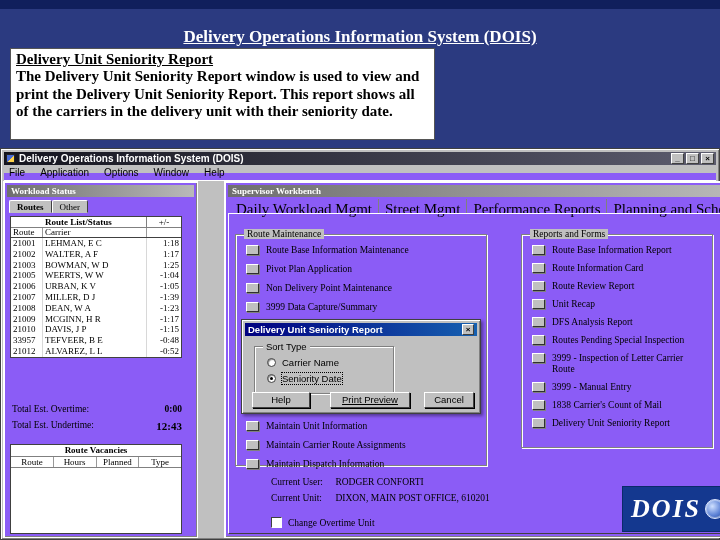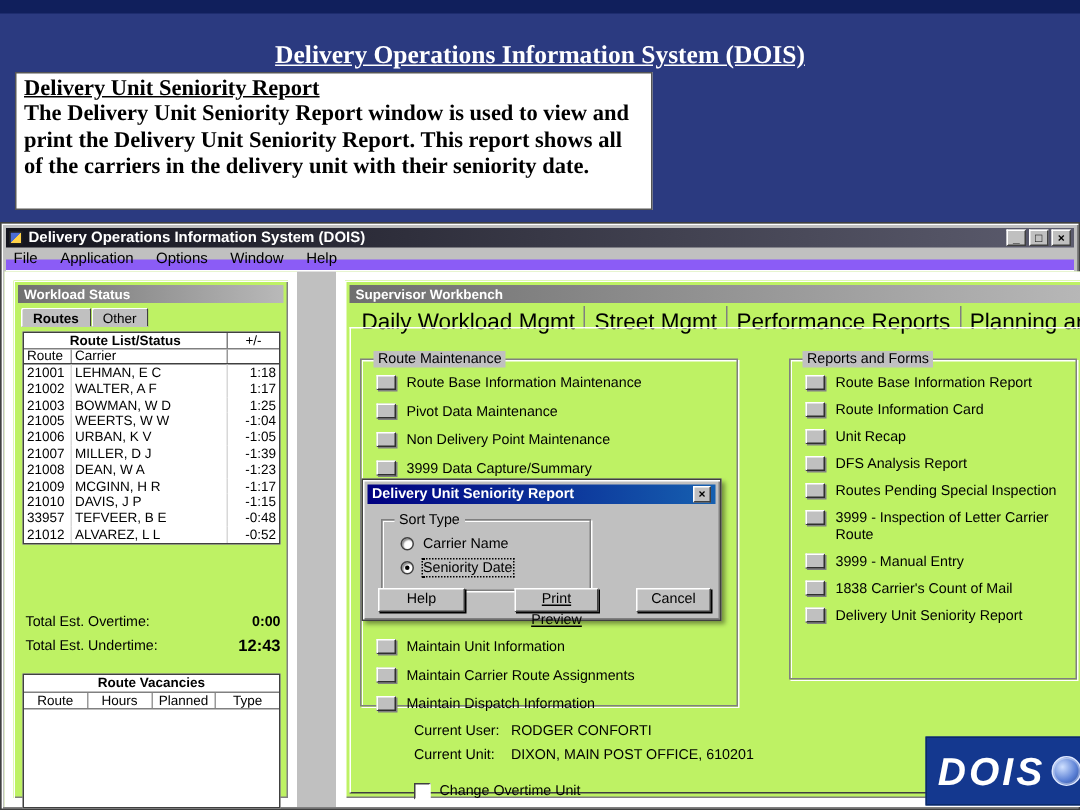--- a/index.html
+++ b/index.html
@@ -42,22 +42,22 @@
   }
   .menubar {
     position:absolute; left:3px; top:17px; right:3px; height:14px;
     display:flex; gap:15px; padding:1px 5px; font-size:10px;
     border-bottom:7px solid #8b5cf6; box-shadow:0 1px 0 #fff;
   }
   .menu-item { cursor:default; }
 
   
   .childwin {
-    position:absolute; background:#bef264;
-    border:6px solid #ffffff; box-shadow: inset 1px 1px 0 #fff, inset -1px -1px 0 #808080;
+    position:absolute; background:#8b5cf6;
+    border:1px solid #ffffff; box-shadow: inset 1px 1px 0 #fff, inset -1px -1px 0 #808080; font-family: Liberation Serif, serif;
   }
   .child-title {
     position:absolute; left:3px; top:3px; right:3px; height:12px;
     background:linear-gradient(90deg,#6f6f6f,#b9b9b9);
     color:#fff; font-size:9px; font-weight:bold; padding:1px 4px; white-space:nowrap; overflow:hidden;
   }
 
   
   .wl { left:2px; top:32px; width:195px; height:357px; }
   .wl-tabs { position:absolute; left:5px; top:18px; height:13px; display:flex; font-size:9px; }
@@ -173,21 +173,21 @@
   .radio.sel::after {
     content:""; position:absolute; left:2px; top:2px; width:3px; height:3px; border-radius:50%; background:#000;
   }
   .radio-row.r2 .rlabel { outline:1px dotted #000; }
   .dlg-btn {
     position:absolute; top:72px; height:16px; background:#c0c0c0;
     border:1px solid; border-color:#fff #404040 #404040 #fff; box-shadow:1px 1px 0 #000;
     font-size:9.5px; text-align:center; line-height:14px;
   }
   .btn-help { left:10px; width:58px; }
-  .btn-preview { left:101px; width:56px;text-decoration:underline; }
+  .btn-preview { left:88px; width:80px;text-decoration:underline; }
   .btn-cancel { left:182px; width:50px; }
 </style>
 </head>
 <body>
 
 <div class="top-strip"></div>
 <div class="slide-title">Delivery Operations Information System (DOIS)</div>
 
 <div class="info-box">
   <div class="info-heading">Delivery Unit Seniority Report</div>
@@ -331,21 +331,21 @@
       <div class="grpbox grp-route">
         <span class="gtitle">Route Maintenance</span>
         <div class="item-flow">
 
         <div class="wb-item">
             <span class="chk"></span>
             <span class="wb-label">Route Base Information Maintenance</span>
           </div>
             <div class="wb-item">
             <span class="chk"></span>
-            <span class="wb-label">Pivot Data Maintenance</span>
+            <span class="wb-label">Pivot Plan Application</span>
           </div>
             <div class="wb-item">
             <span class="chk"></span>
             <span class="wb-label">Non Delivery Point Maintenance</span>
           </div>
             <div class="wb-item">
             <span class="chk"></span>
             <span class="wb-label">3999 Data Capture/Summary</span>
           </div>
           </div>
@@ -370,20 +370,24 @@
         <span class="gtitle">Reports and Forms</span>
         <div class="item-flow">
 
         <div class="wb-item">
             <span class="chk"></span>
             <span class="wb-label">Route Base Information Report</span>
           </div>
             <div class="wb-item">
             <span class="chk"></span>
             <span class="wb-label">Route Information Card</span>
+          </div>
+            <div class="wb-item">
+            <span class="chk"></span>
+            <span class="wb-label">Route Review Report</span>
           </div>
             <div class="wb-item">
             <span class="chk"></span>
             <span class="wb-label">Unit Recap</span>
           </div>
             <div class="wb-item">
             <span class="chk"></span>
             <span class="wb-label">DFS Analysis Report</span>
           </div>
             <div class="wb-item">

